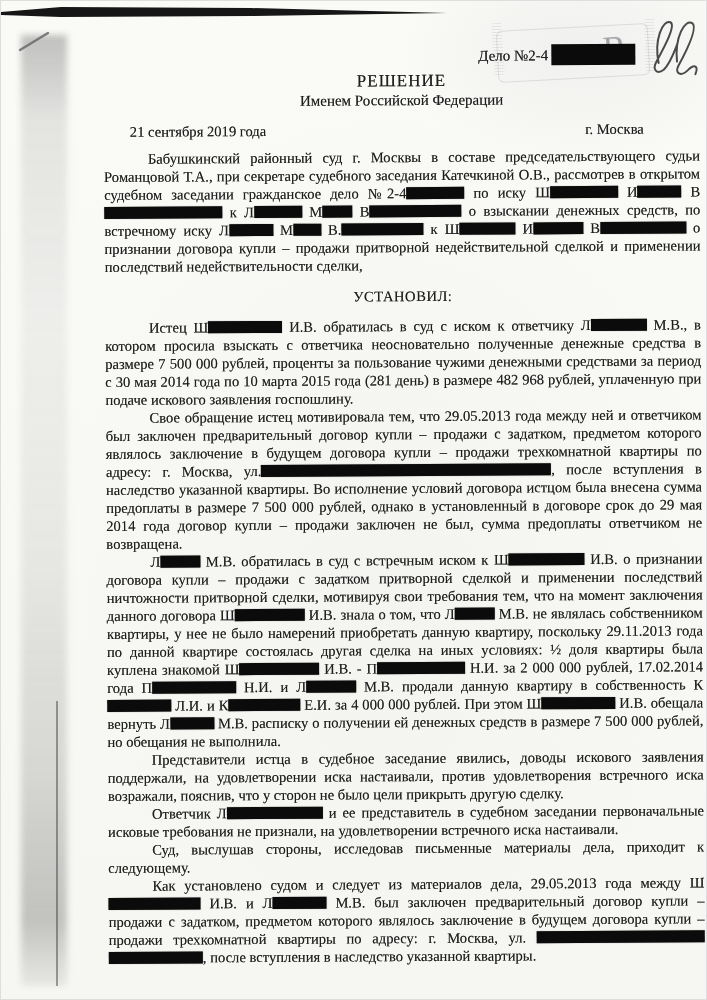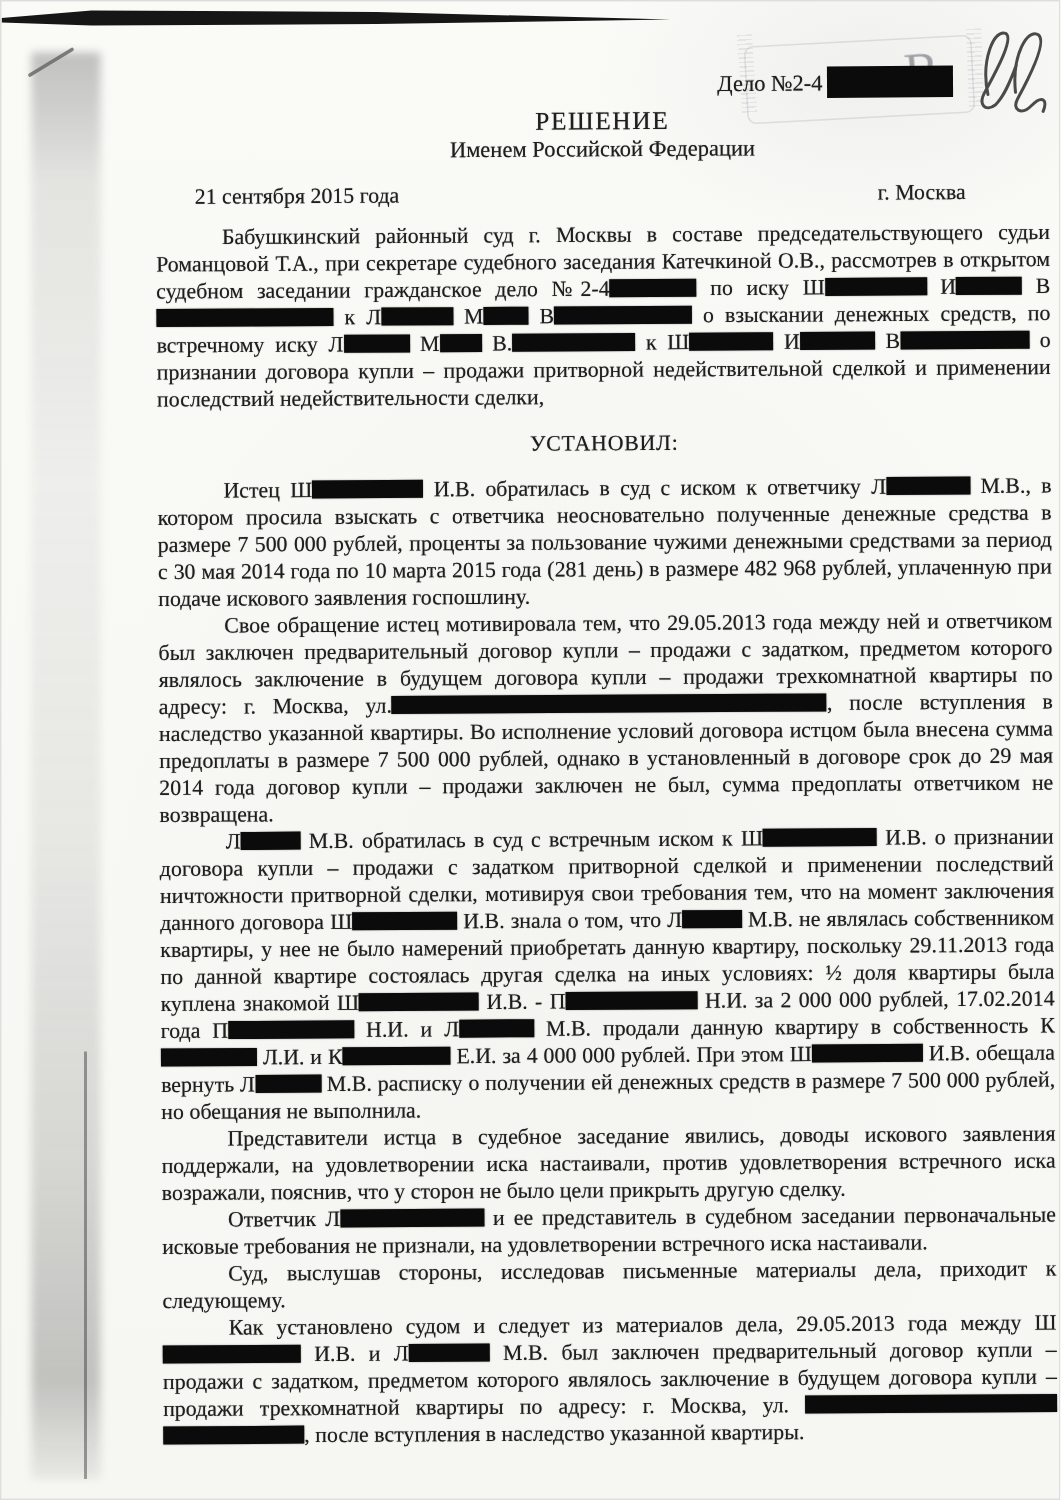--- a/index.html
+++ b/index.html
@@ -83,21 +83,21 @@
              M34,48 C28,24 36,4 44,8 C50,12 42,36 36,52 C33,60 40,63 46,55 C52,47 56,50 54,58" stroke="#4a4a4a" stroke-width="2" fill="none" stroke-linecap="round"></path>
   </svg>
 
   <div class="content">
     <div class="case-row">
       <span>Дело №2-4</span><span class="case-redact"></span>
     </div>
     <div class="title">РЕШЕНИЕ</div>
     <div class="subtitle">Именем Российской Федерации</div>
     <div class="date-row">
-      <span>21 сентября 2015 года</span>
+      <span>21 сентября 2019 года</span>
       <span>г. Москва</span>
     </div>
     <div id="doc-body">
         <p class="para">Бабушкинский районный суд г. Москвы в составе председательствующего судьи Романцовой Т.А., при секретаре судебного заседания Катечкиной О.В., рассмотрев в открытом судебном заседании гражданское дело №2-4<span class="redact" style="width: 58px;"></span> по иску Ш<span class="redact" style="width: 68px;"></span> И<span class="redact" style="width: 44px;"></span> В<span class="redact" style="width: 118px;"></span> к Л<span class="redact" style="width: 48px;"></span> М<span class="redact" style="width: 30px;"></span> В<span class="redact" style="width: 92px;"></span> о взыскании денежных средств, по встречному иску Л<span class="redact" style="width: 44px;"></span> М<span class="redact" style="width: 28px;"></span> В.<span class="redact" style="width: 82px;"></span> к Ш<span class="redact" style="width: 56px;"></span> И<span class="redact" style="width: 50px;"></span> В<span class="redact" style="width: 86px;"></span> о признании договора купли – продажи притворной недействительной сделкой и применении последствий недействительности сделки,</p>
         <div class="heading">УСТАНОВИЛ:</div>
         <p class="para">Истец Ш<span class="redact" style="width: 74px;"></span> И.В. обратилась в суд с иском к ответчику Л<span class="redact" style="width: 56px;"></span> М.В., в котором просила взыскать с ответчика неосновательно полученные денежные средства в размере 7 500 000 рублей, проценты за пользование чужими денежными средствами за период с 30 мая 2014 года по 10 марта 2015 года (281 день) в размере 482 968 рублей, уплаченную при подаче искового заявления госпошлину.</p>
         <p class="para">Свое обращение истец мотивировала тем, что 29.05.2013 года между ней и ответчиком был заключен предварительный договор купли – продажи с задатком, предметом которого являлось заключение в будущем договора купли – продажи трехкомнатной квартиры по адресу: г. Москва, ул.<span class="redact" style="width: 290px;"></span>, после вступления в наследство указанной квартиры. Во исполнение условий договора истцом была внесена сумма предоплаты в размере 7 500 000 рублей, однако в установленный в договоре срок до 29 мая 2014 года договор купли – продажи заключен не был, сумма предоплаты ответчиком не возвращена.</p>
         <p class="para">Л<span class="redact" style="width: 40px;"></span> М.В. обратилась в суд с встречным иском к Ш<span class="redact" style="width: 76px;"></span> И.В. о признании договора купли – продажи с задатком притворной сделкой и применении последствий ничтожности притворной сделки, мотивируя свои требования тем, что на момент заключения данного договора Ш<span class="redact" style="width: 70px;"></span> И.В. знала о том, что Л<span class="redact" style="width: 40px;"></span> М.В. не являлась собственником квартиры, у нее не было намерений приобретать данную квартиру, поскольку 29.11.2013 года по данной квартире состоялась другая сделка на иных условиях: ½ доля квартиры была куплена знакомой Ш<span class="redact" style="width: 80px;"></span> И.В. - П<span class="redact" style="width: 88px;"></span> Н.И. за 2 000 000 рублей, 17.02.2014 года П<span class="redact" style="width: 84px;"></span> Н.И. и Л<span class="redact" style="width: 50px;"></span> М.В. продали данную квартиру в собственность К<span class="redact" style="width: 64px;"></span> Л.И. и К<span class="redact" style="width: 72px;"></span> Е.И. за 4 000 000 рублей. При этом Ш<span class="redact" style="width: 74px;"></span> И.В. обещала вернуть Л<span class="redact" style="width: 44px;"></span> М.В. расписку о получении ей денежных средств в размере 7 500 000 рублей, но обещания не выполнила.</p>
         <p class="para">Представители истца в судебное заседание явились, доводы искового заявления поддержали, на удовлетворении иска настаивали, против удовлетворения встречного иска возражали, пояснив, что у сторон не было цели прикрыть другую сделку.</p>
         <p class="para">Ответчик Л<span class="redact" style="width: 96px;"></span> и ее представитель в судебном заседании первоначальные исковые требования не признали, на удовлетворении встречного иска настаивали.</p>

